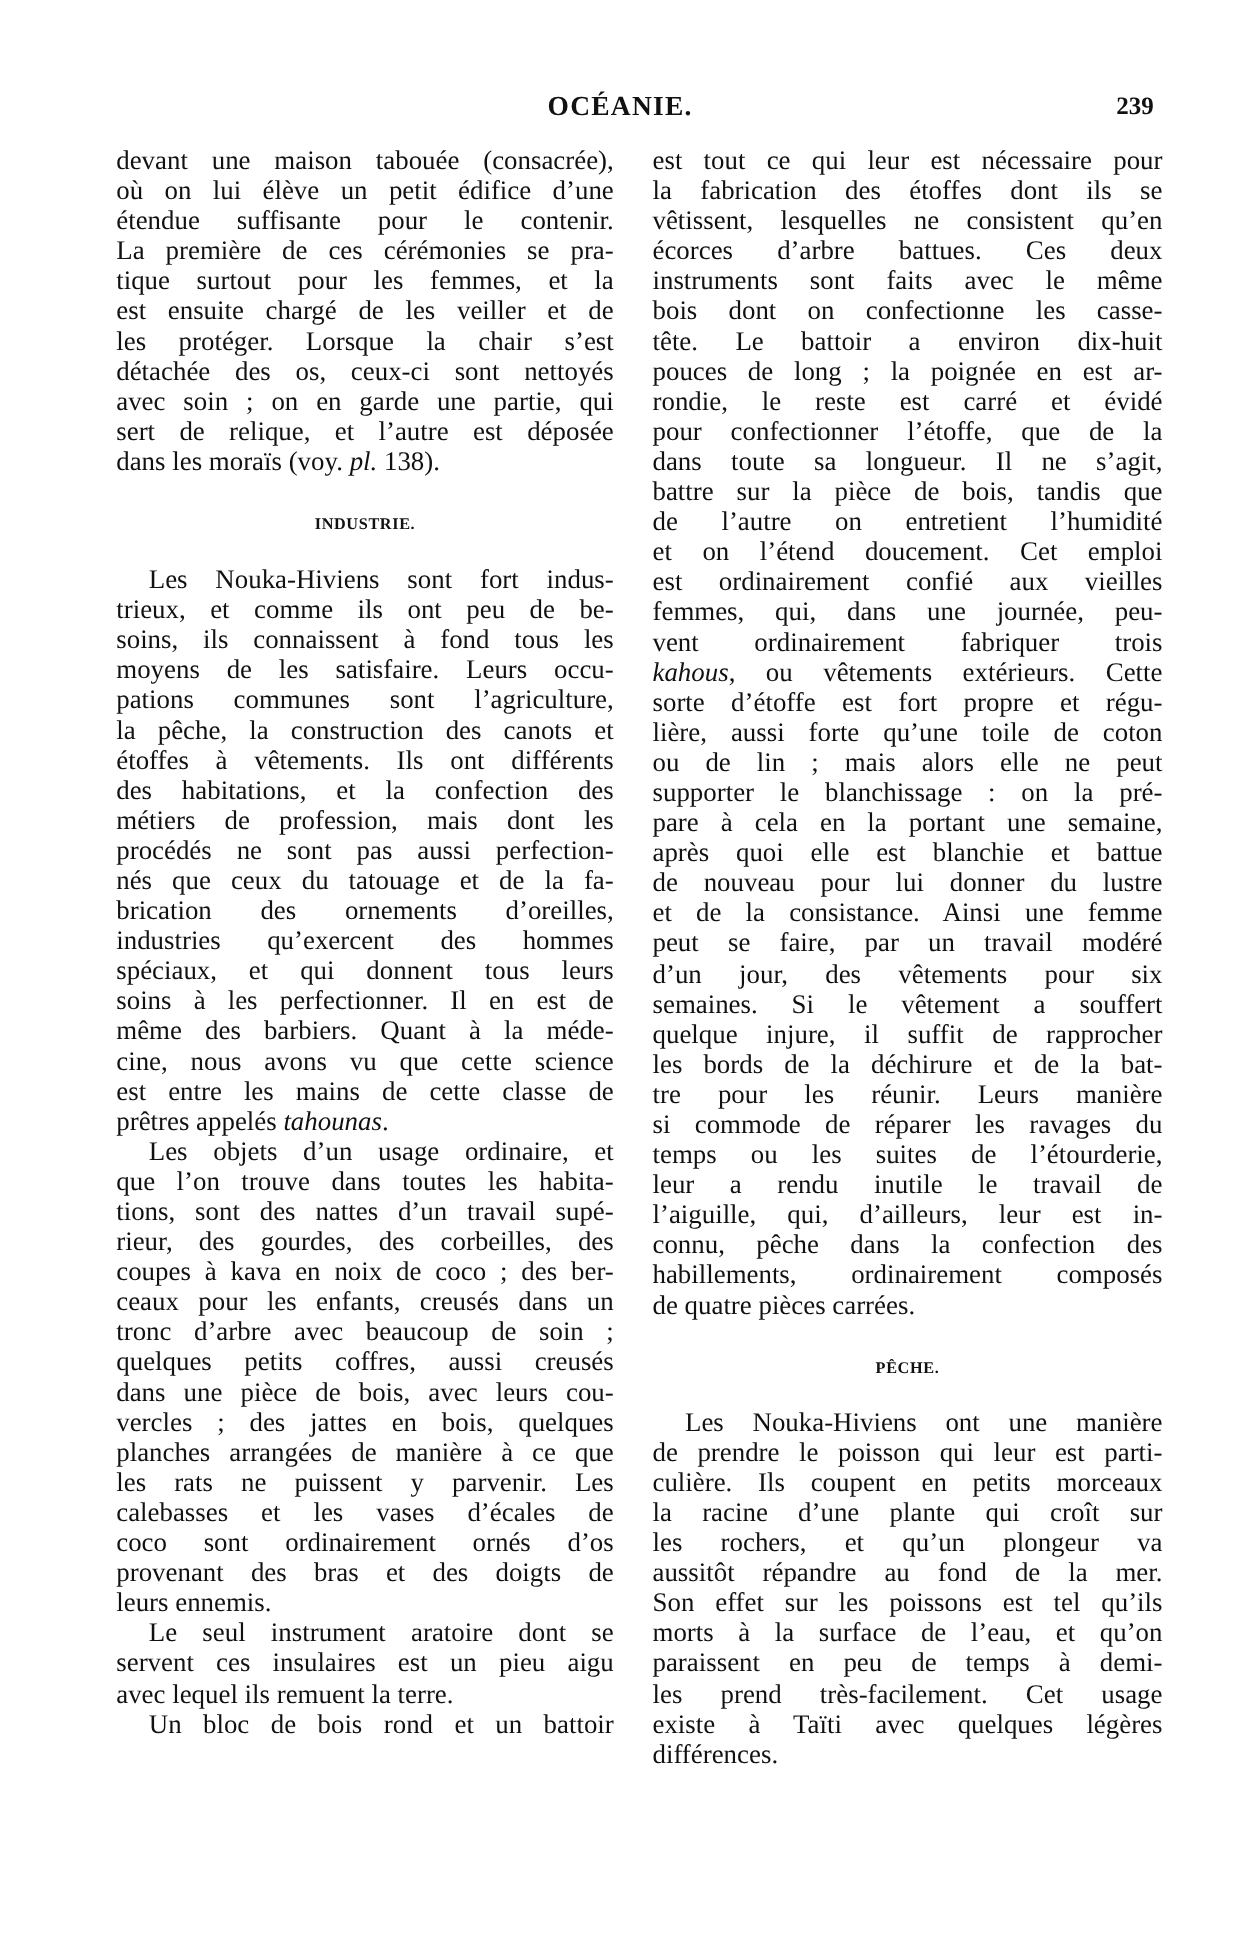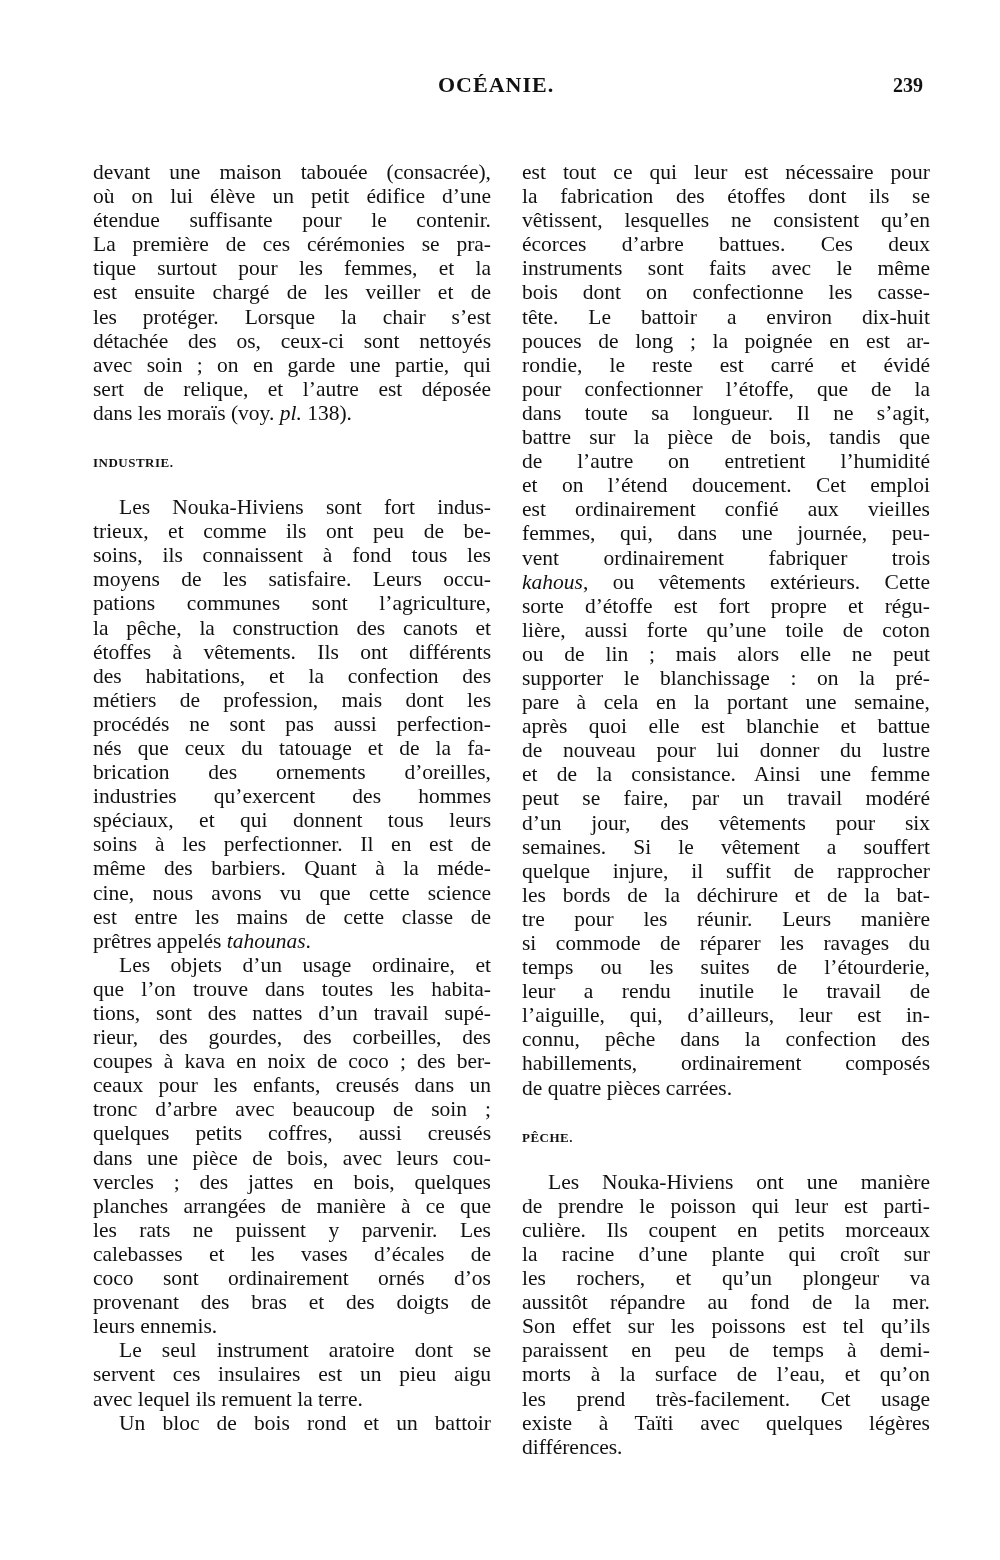--- a/index.html
+++ b/index.html
@@ -1,27 +1,27 @@
 <!DOCTYPE html>
 <html><head>
 <meta charset="utf-8">
 <style>
   html, body { margin: 0; padding: 0; background: #ffffff; }
   body { width: 1000px; height: 1560px; position: relative; overflow: hidden;
          font-family: "Liberation Serif", "DejaVu Serif", serif; color: #111; }
   .running-head { position: absolute; top: 72px; left: 0; width: 968px; height: 30px; }
   .rh-title { position: absolute; left: 438px; top: 0; font-size: 22px; font-weight: bold; letter-spacing: 1px; }
   .rh-page { position: absolute; left: 893px; top: 2px; font-size: 20px; font-weight: bold; }
-  .col { position: absolute; top: 116px; width: 398px; font-size: 21.5px; line-height: 24.1px; margin-top: 44px; }
+  .col { position: absolute; top: 116px; width: 398px; font-size: 21.5px; line-height: 24.1px; }
   .col-left { left: 93px; }
   .col-right { left: 522px; width: 408px; }
   .line { display: block; white-space: nowrap; text-align: justify; text-align-last: justify; height: 24.1px; overflow: visible; }
   .line.last { text-align-last: left; }
   .line.indent { padding-left: 26px; }
-  .section-head { display: block; text-align: left; font-size: 13px; font-weight: bold; letter-spacing: 0.5px; height: 24px; line-height: 24px; }
+  .section-head { display: block; text-align: center; font-size: 13px; font-weight: bold; letter-spacing: 0.5px; height: 24px; line-height: 24px; }
   .gap-s { display: block; height: 26px; }
   .gap-m { display: block; height: 20px; }
   em { font-style: italic; }
 </style>
 </head>
 <body>
 
 <div class="running-head">
   <span class="rh-title">OCÉANIE.</span>
   <span class="rh-page">239</span>
@@ -146,19 +146,19 @@
   <span class="gap-m"></span>
 
   <div>
     <span class="line indent">Les Nouka-Hiviens ont une manière</span>
     <span class="line">de prendre le poisson qui leur est parti-</span>
     <span class="line">culière. Ils coupent en petits morceaux</span>
     <span class="line">la racine d’une plante qui croît sur</span>
     <span class="line">les rochers, et qu’un plongeur va</span>
     <span class="line">aussitôt répandre au fond de la mer.</span>
     <span class="line">Son effet sur les poissons est tel qu’ils</span>
+    <span class="line">morts à la surface de l’eau, et qu’on</span>
     <span class="line">paraissent en peu de temps à demi-</span>
-    <span class="line">morts à la surface de l’eau, et qu’on</span>
     <span class="line">les prend très-facilement. Cet usage</span>
     <span class="line">existe à Taïti avec quelques légères</span>
     <span class="line last">différences.</span>
   </div>
 </div>
 
 </body></html>

